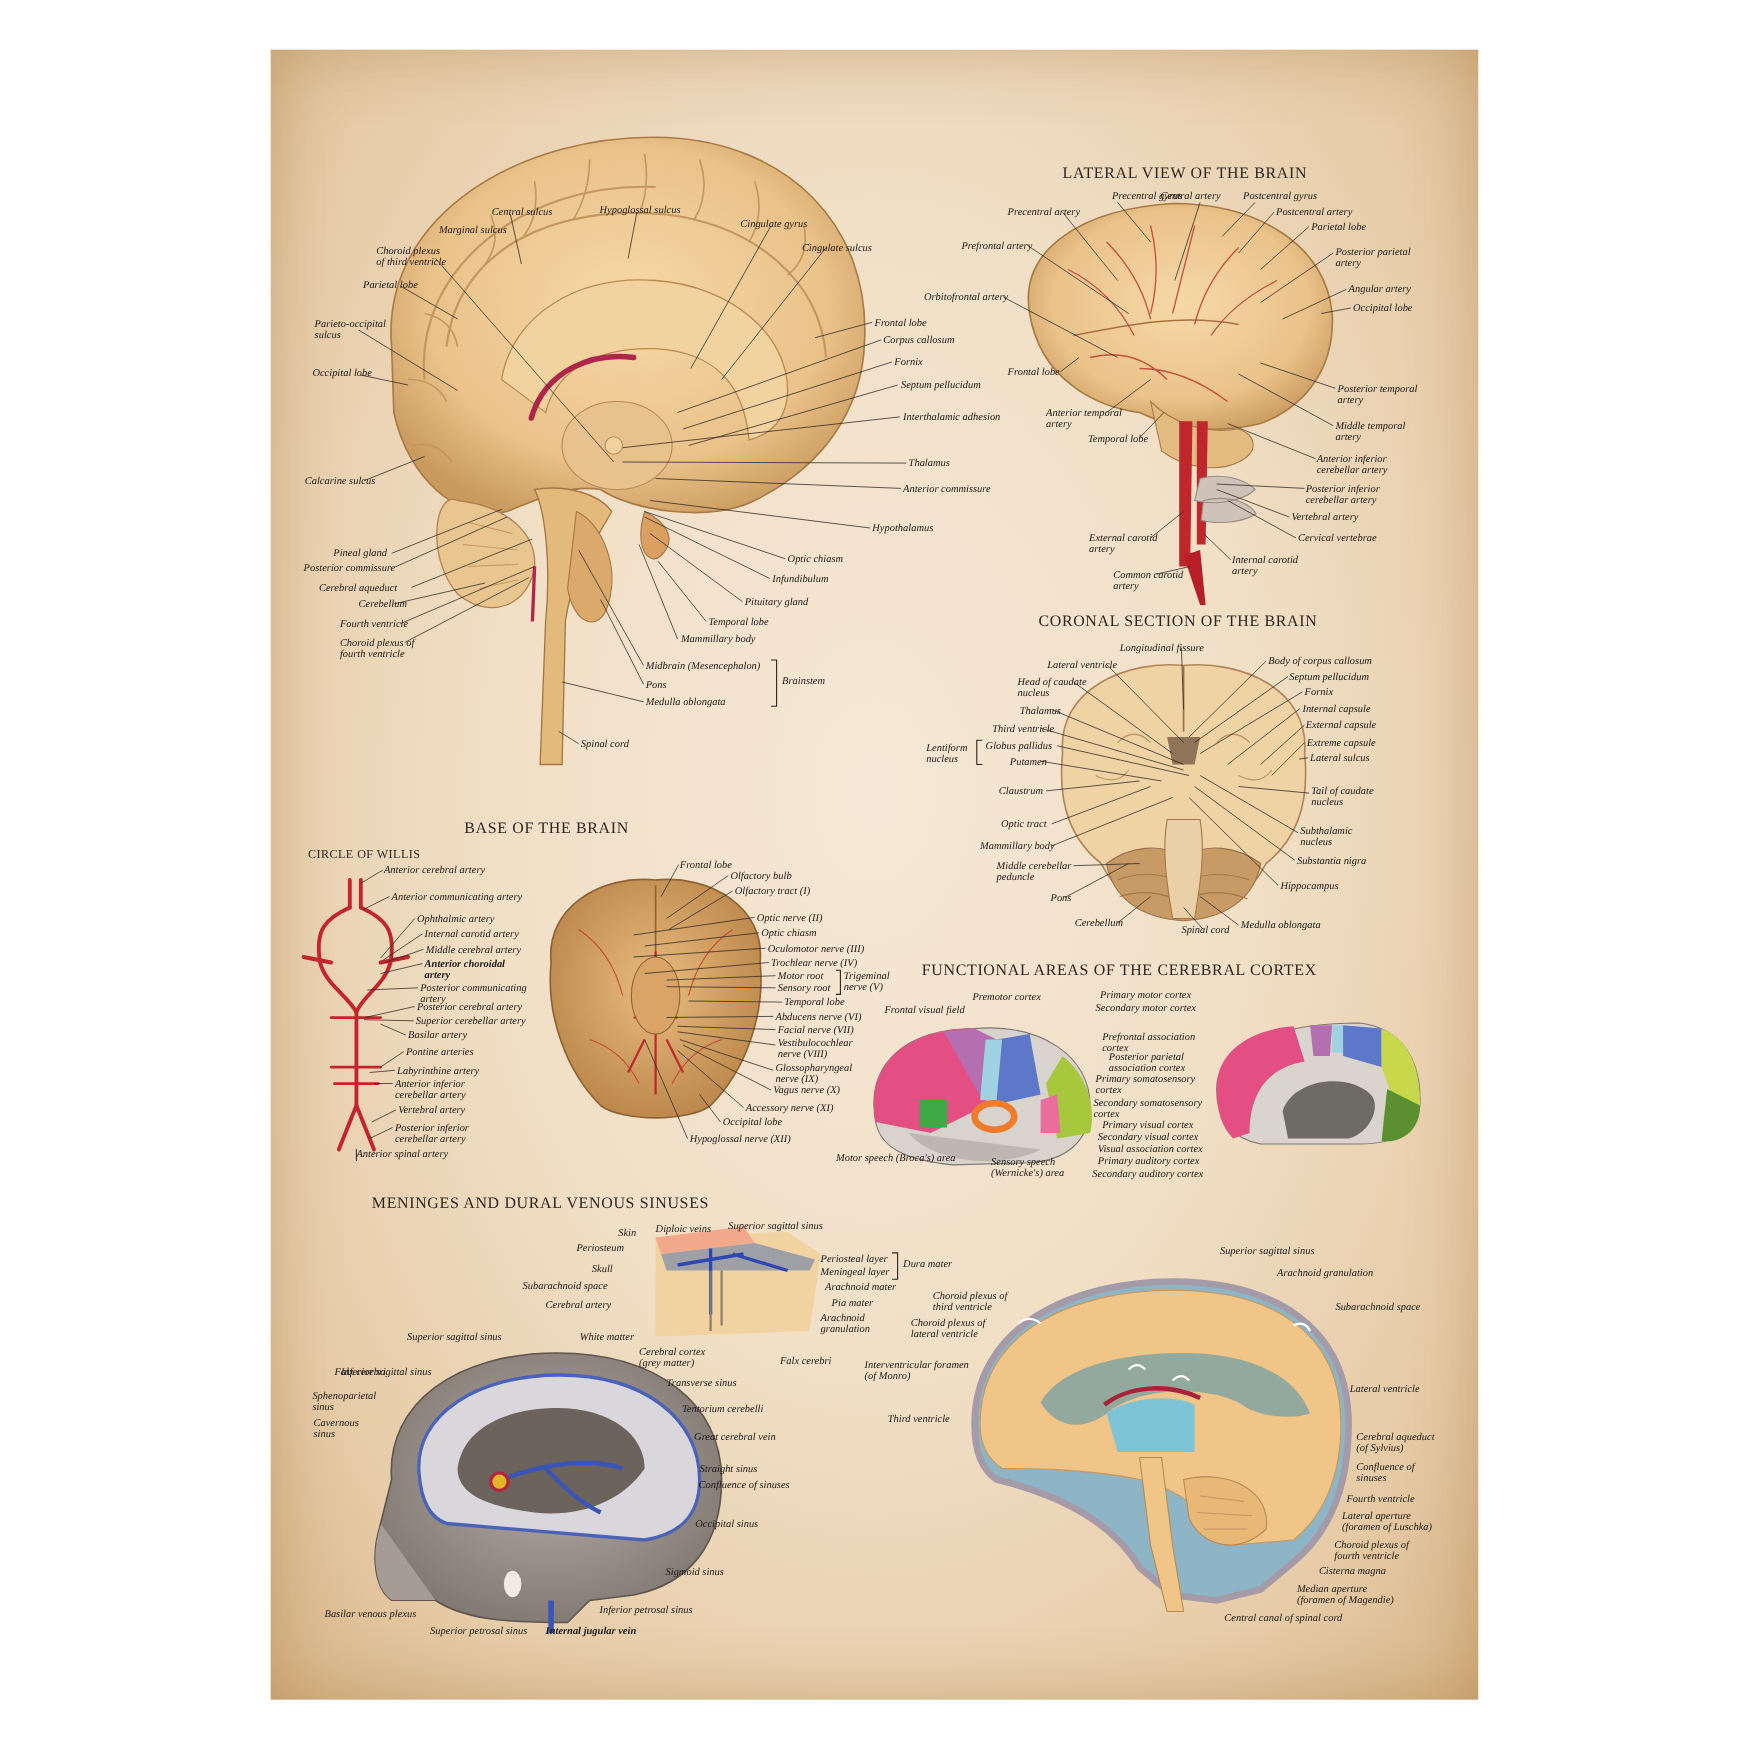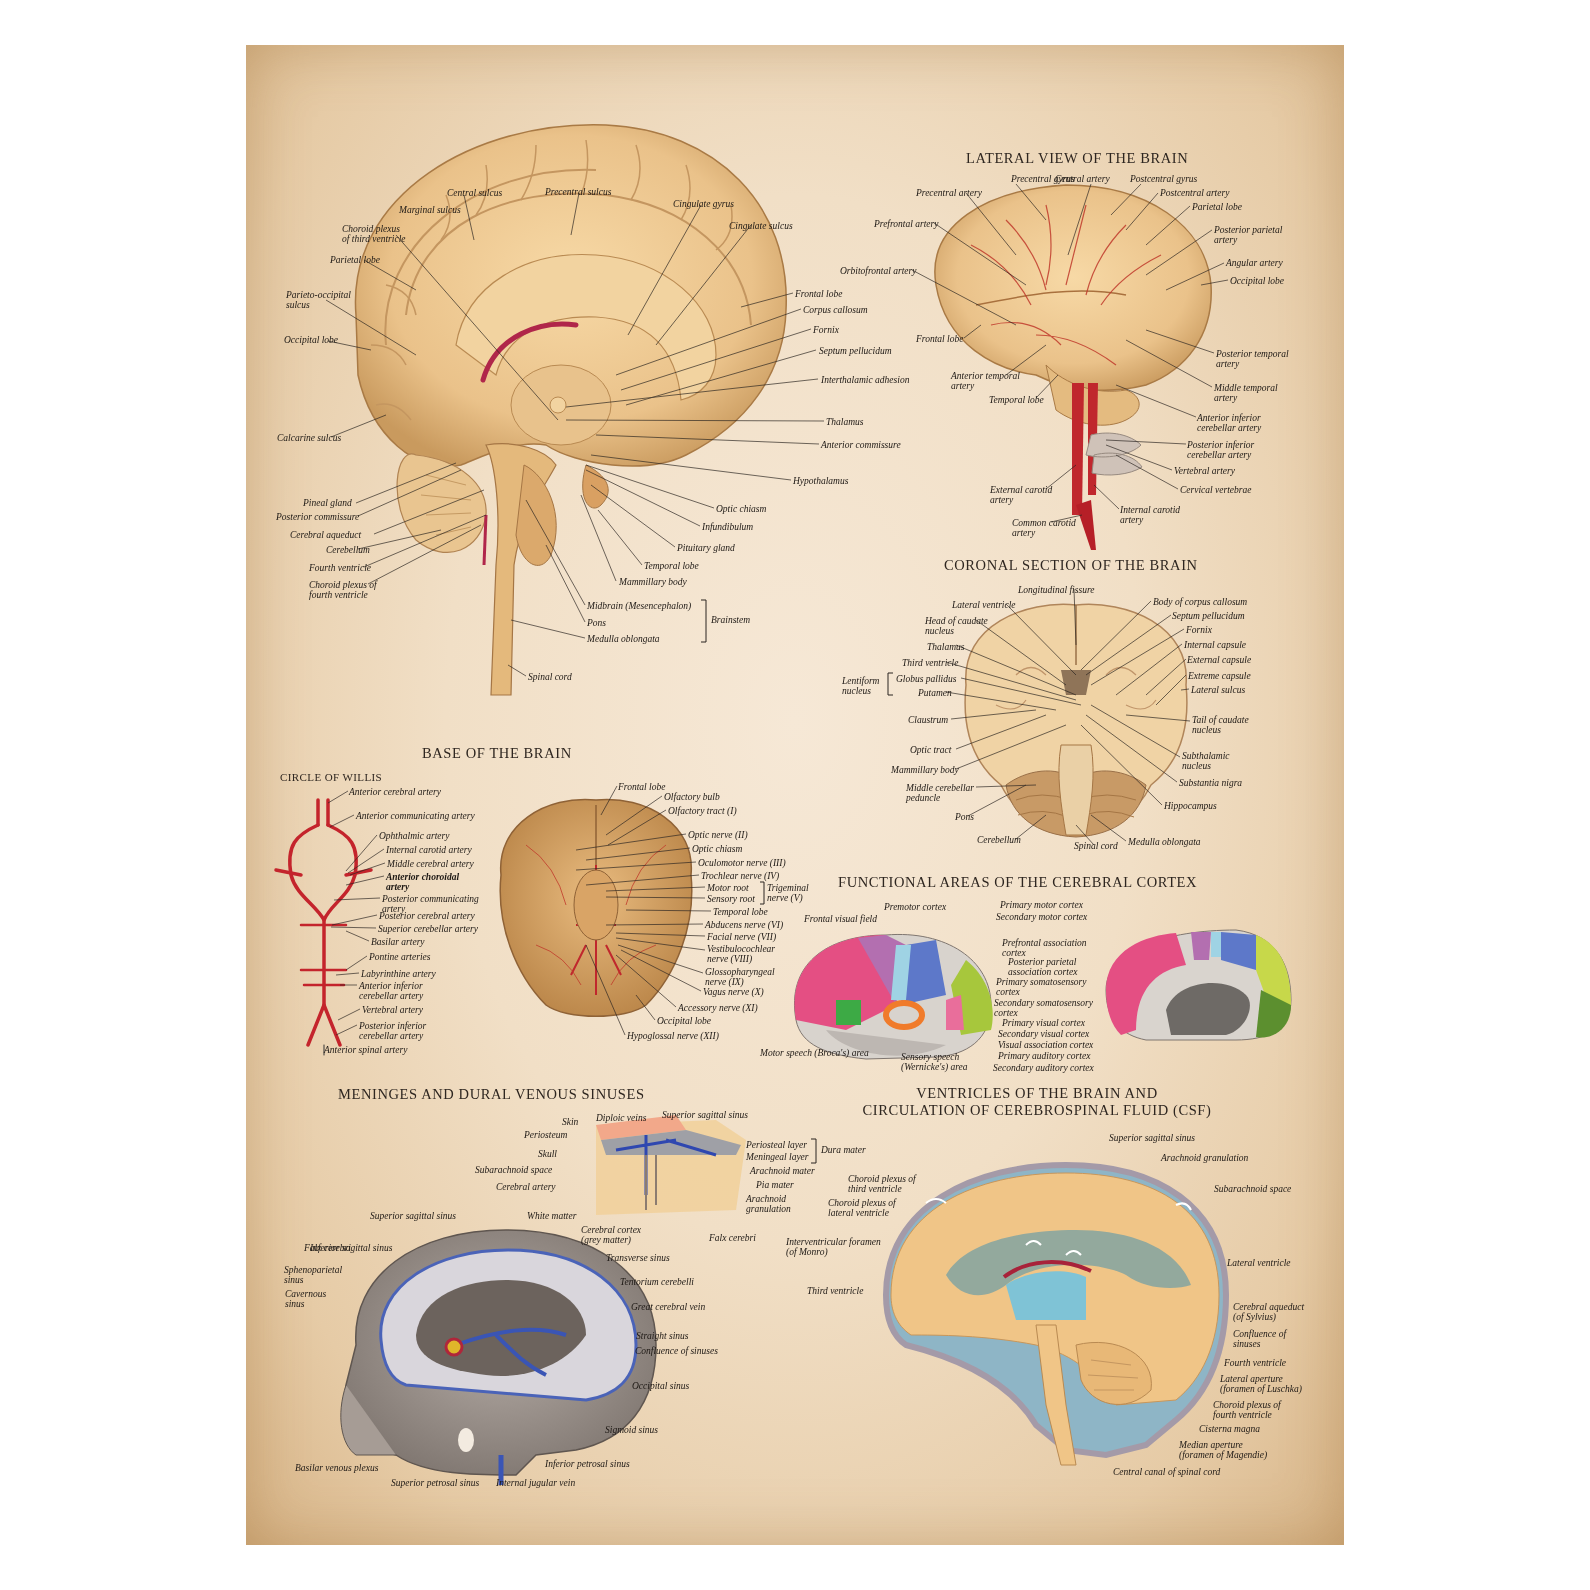--- a/index.html
+++ b/index.html
@@ -160,28 +160,24 @@
       <path d="M371,741 L355,770 M416,751 L360,790 M420,765 L362,800 M440,789 L330,805 M444,803 L340,815 M450,817 L330,825 M453,830 L340,840 M459,842 L360,846 M459,853 L360,852 M465,866 L380,865 M457,879 L360,880 M459,891 L370,888 M459,905 L370,893 M457,928 L372,900 M455,946 L375,905 M430,962 L370,910 M409,975 L390,950 M379,990 L340,900"></path>
     </g>
   </svg>
 
   <div class="sec" style="left:720px;top:105px;">LATERAL VIEW OF THE BRAIN</div>
   <div class="sec" style="left:698px;top:512px;">CORONAL SECTION OF THE BRAIN</div>
   <div class="sec" style="left:176px;top:700px;">BASE OF THE BRAIN</div>
   <div class="sub" style="left:34px;top:726px;">CIRCLE OF WILLIS</div>
   <div class="sec" style="left:592px;top:829px;">FUNCTIONAL AREAS OF THE CEREBRAL CORTEX</div>
   <div class="sec" style="left:92px;top:1041px;">MENINGES AND DURAL VENOUS SINUSES</div>
-  <div class="sec" style="left:596px;top:1040px;width:390px;">
-    <div>VENTRICLES OF THE BRAIN AND</div>
-    <div>CIRCULATION OF CEREBROSPINAL FLUID (CSF)</div>
-  </div>
 
   <div class="layer" id="labels-midsagittal">
       <div class="lbl" style="left: 201px; top: 143px;">Central sulcus</div>
-      <div class="lbl" style="left: 299px; top: 142px;">Precentral sulcus</div>
+      <div class="lbl" style="left: 299px; top: 142px;">Hypoglossal sulcus</div>
       <div class="lbl" style="left: 153px; top: 160px;">Marginal sulcus</div>
       <div class="lbl" style="left: 427px; top: 154px;">Cingulate gyrus</div>
       <div class="lbl" style="left: 96px; top: 179px;">Choroid plexus
 of third ventricle</div>
       <div class="lbl" style="left: 483px; top: 176px; text-align: center;">Cingulate sulcus</div>
       <div class="lbl" style="left: 84px; top: 210px;">Parietal lobe</div>
       <div class="lbl" style="left: 40px; top: 245px;">Parieto-occipital
 sulcus</div>
       <div class="lbl" style="left: 549px; top: 244px;">Frontal lobe</div>
       <div class="lbl" style="left: 557px; top: 260px;">Corpus callosum</div>
@@ -374,21 +370,21 @@
       <div class="lbl" style="left: 39px; top: 1244px;">Cavernous
 sinus</div>
       <div class="lbl" style="left: 385px; top: 1257px;">Great cerebral vein</div>
       <div class="lbl" style="left: 390px; top: 1286px;">Straight sinus</div>
       <div class="lbl" style="left: 389px; top: 1301px;">Confluence of sinuses</div>
       <div class="lbl" style="left: 386px; top: 1336px;">Occipital sinus</div>
       <div class="lbl" style="left: 359px; top: 1380px;">Sigmoid sinus</div>
       <div class="lbl" style="left: 299px; top: 1414px;">Inferior petrosal sinus</div>
       <div class="lbl" style="left: 49px; top: 1418px;">Basilar venous plexus</div>
       <div class="lbl" style="left: 145px; top: 1433px;">Superior petrosal sinus</div>
-      <div class="lbl" style="left: 250px; top: 1433px;">Internal jugular vein</div>
+      <div class="lbl" style="left: 250px; top: 1433px; font-weight: bold;">Internal jugular vein</div>
     </div>
   <div class="layer" id="labels-ventricles">
       <div class="lbl" style="left: 863px; top: 1088px;">Superior sagittal sinus</div>
       <div class="lbl" style="left: 915px; top: 1108px;">Arachnoid granulation</div>
       <div class="lbl" style="left: 602px; top: 1129px;">Choroid plexus of
 third ventricle</div>
       <div class="lbl" style="left: 968px; top: 1139px;">Subarachnoid space</div>
       <div class="lbl" style="left: 582px; top: 1153px;">Choroid plexus of
 lateral ventricle</div>
       <div class="lbl" style="left: 540px; top: 1192px;">Interventricular foramen

